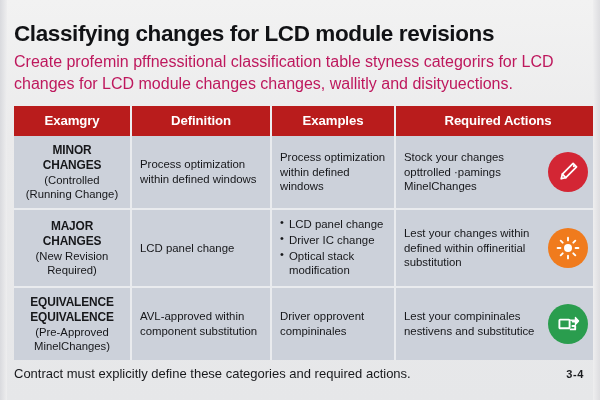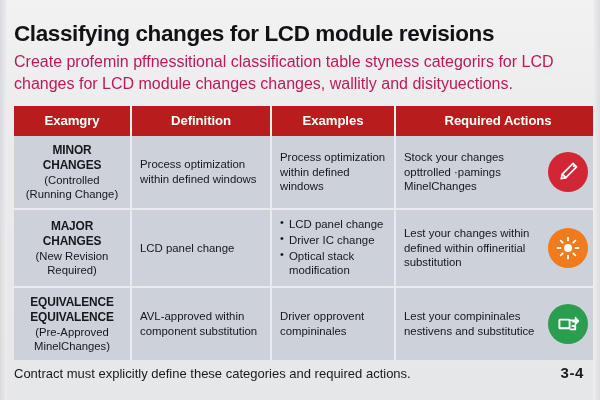--- a/index.html
+++ b/index.html
@@ -158,21 +158,21 @@
     display: flex;
     align-items: baseline;
     justify-content: space-between;
     padding-right: 2px;
   }
   .footer-note {
     font-size: 13px;
     color: #18191c;
   }
   .footer-page {
-    font-size: 15px;
+    font-size: 11px;
     font-weight: bold;
     color: #1a1b1e;
     letter-spacing: 0.6px;
   }
 </style>
 </head>
 <body>
 
 <div class="slide">
 

